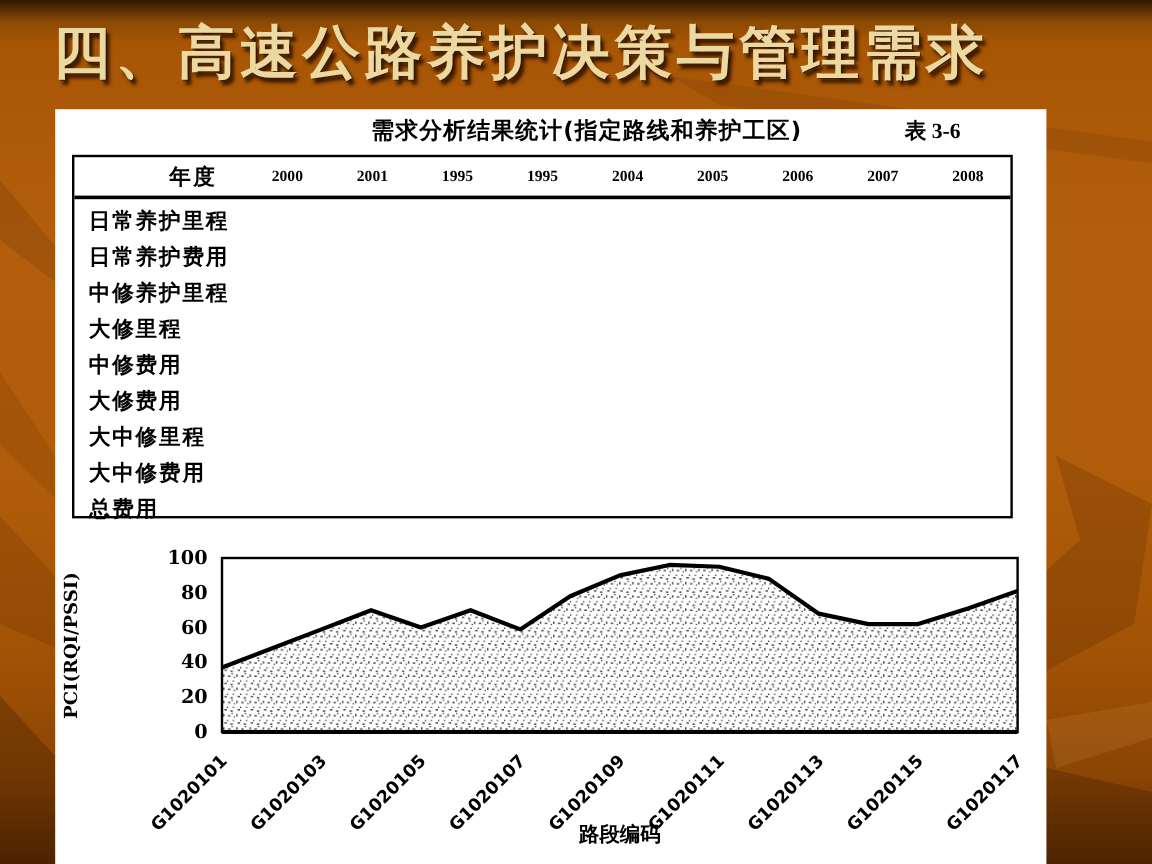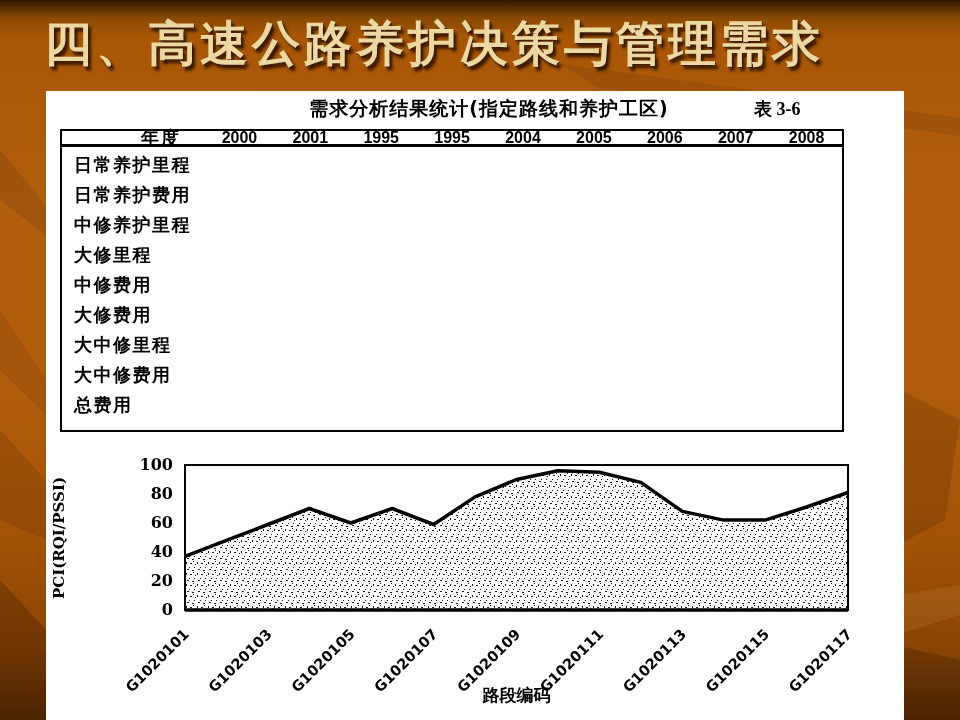--- a/index.html
+++ b/index.html
@@ -19,47 +19,47 @@
     position:absolute;left:0;top:12px;width:868px;z-index:2;
     text-align:center;
     font-family:"DejaVu Serif","Liberation Serif",serif;
     font-weight:bold;font-size:48px;letter-spacing:4px;
     color:#ecd9a2;
     text-shadow:3px 4px 3px rgba(45,18,0,0.9), 1px 1px 0 rgba(60,25,0,0.7);
     white-space:nowrap;
   }
   .panel{
     position:absolute;left:46px;top:91px;width:826px;height:629px;
-    background:#ffffff;z-index:1;color:#000;padding-left:32px;
+    background:#ffffff;z-index:1;color:#000;
   }
   .tbl-title-row{
     position:absolute;left:0;top:4px;width:826px;height:28px;
     display:flex;align-items:center;
     font-weight:bold;font-size:19px;
   }
   .tbl-title-spacer{width:178px;}
   .tbl-title{flex:1;text-align:center;letter-spacing:1px;}
   .tbl-tag{width:118px;text-align:left;font-family:Liberation Serif, serif;font-size:18px;}
   .tablebox{
     position:absolute;left:14px;top:38px;width:784px;height:303px;
     border:2.5px solid #000;box-sizing:border-box;
   }
   .thead{
-    display:flex;align-items:center;height:16px;
+    display:flex;align-items:center;height:35px;
     border-bottom:3px solid #000;box-sizing:border-box;justify-content:space-between;
   }
   .year-col-label{
     margin-left:56px;width:86px;text-align:center;
     font-weight:bold;font-size:18px;letter-spacing:2px;
   }
   .year-cells{flex:1;display:flex;}
   .yearcell{
     flex:1;text-align:center;
-    font-family:Liberation Sans, sans-serif;
-    font-weight:bold;font-size:16px;
+    font-family:Liberation Serif, serif;
+    font-weight:bold;font-size:13px;
   }
   .trows{}
   .trow{height:30px;display:flex;align-items:flex-end;}
   .rowlabel{margin-left:12px;font-weight:bold;font-size:18px;letter-spacing:1.5px;}
   .chart-svg{position:absolute;left:0;top:360px;}
 </style>
 </head>
 <body>
 
 <div class="bg"></div>

